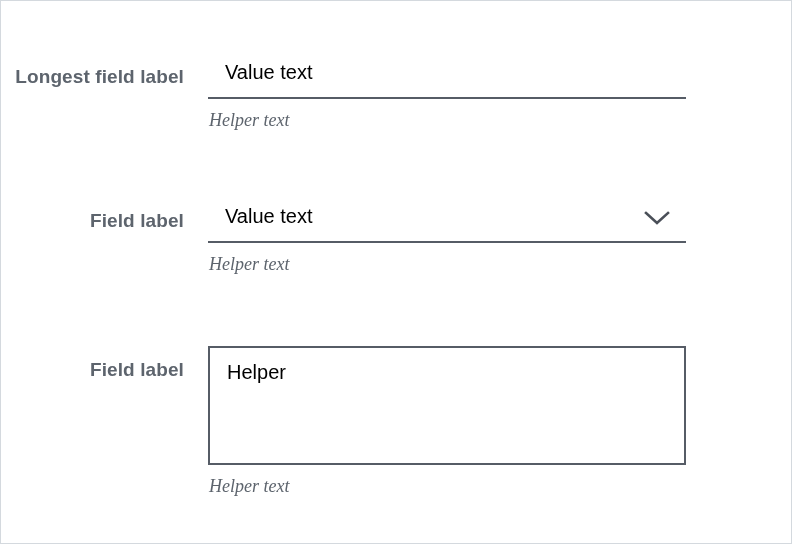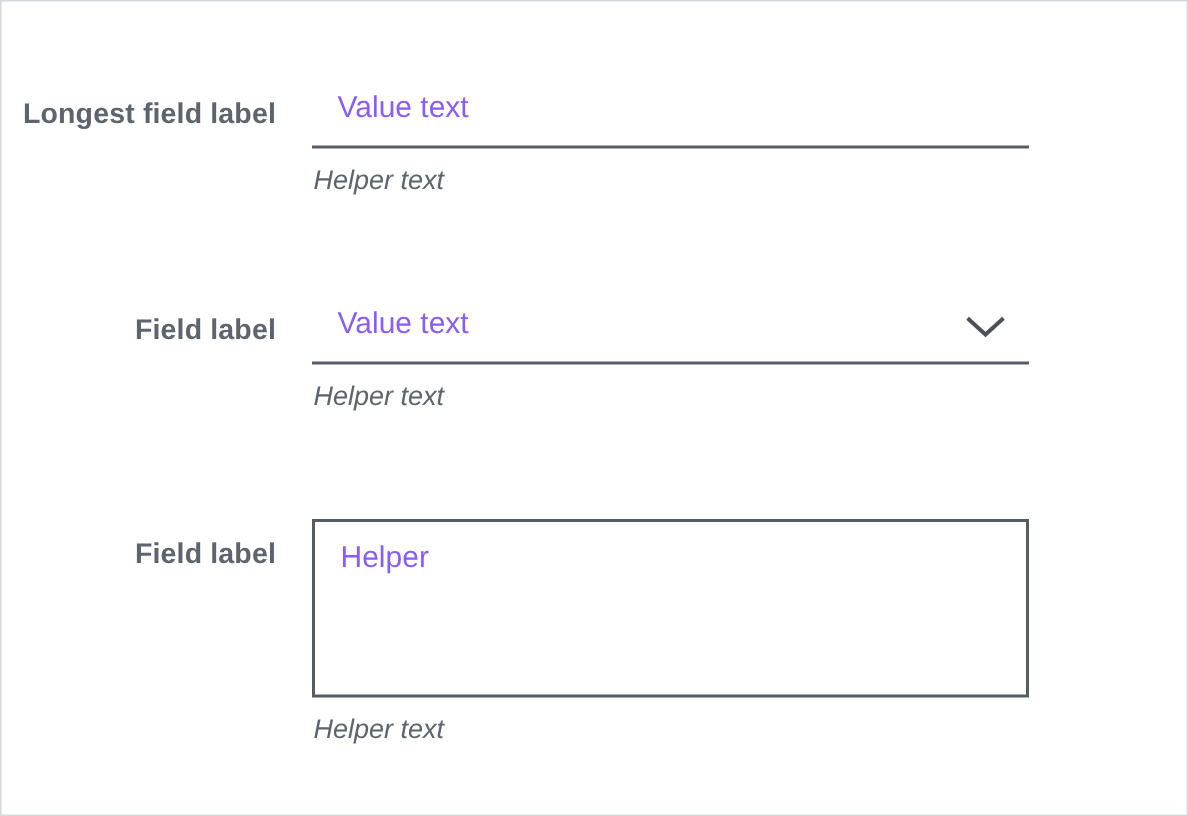--- a/index.html
+++ b/index.html
@@ -66,21 +66,21 @@
     width: 478px;
     height: 40px;
     border-bottom: 2px solid #565c66;
     display: flex;
     align-items: flex-start;
     padding-left: 17px;
     padding-top: 0px;
   }
 
   .value-text {
-    color: #8b5cf6;
+    color: #000000;
     font-size: 20px;
     line-height: 26px;
     font-weight: 400;
     white-space: nowrap;
   }
 
   .chevron-icon {
     position: absolute;
     right: 16px;
     top: 7px;
@@ -100,20 +100,21 @@
   }
 
   .helper-text {
     margin-top: 10px;
     padding-left: 1px;
     color: #5d646d;
     font-size: 18px;
     font-style: italic;
     line-height: 22px;
     white-space: nowrap;
+    font-family: Liberation Serif, serif;
   }
 
   .row-1 { top: 58px; }
   .row-2 { top: 202px; }
   .row-3 { top: 345px; }
 
   .row-1 .field-label { padding-top: 6px; }
   .row-2 .field-label { padding-top: 6px; }
   .row-3 .field-label { padding-top: 12px; }
 </style>

